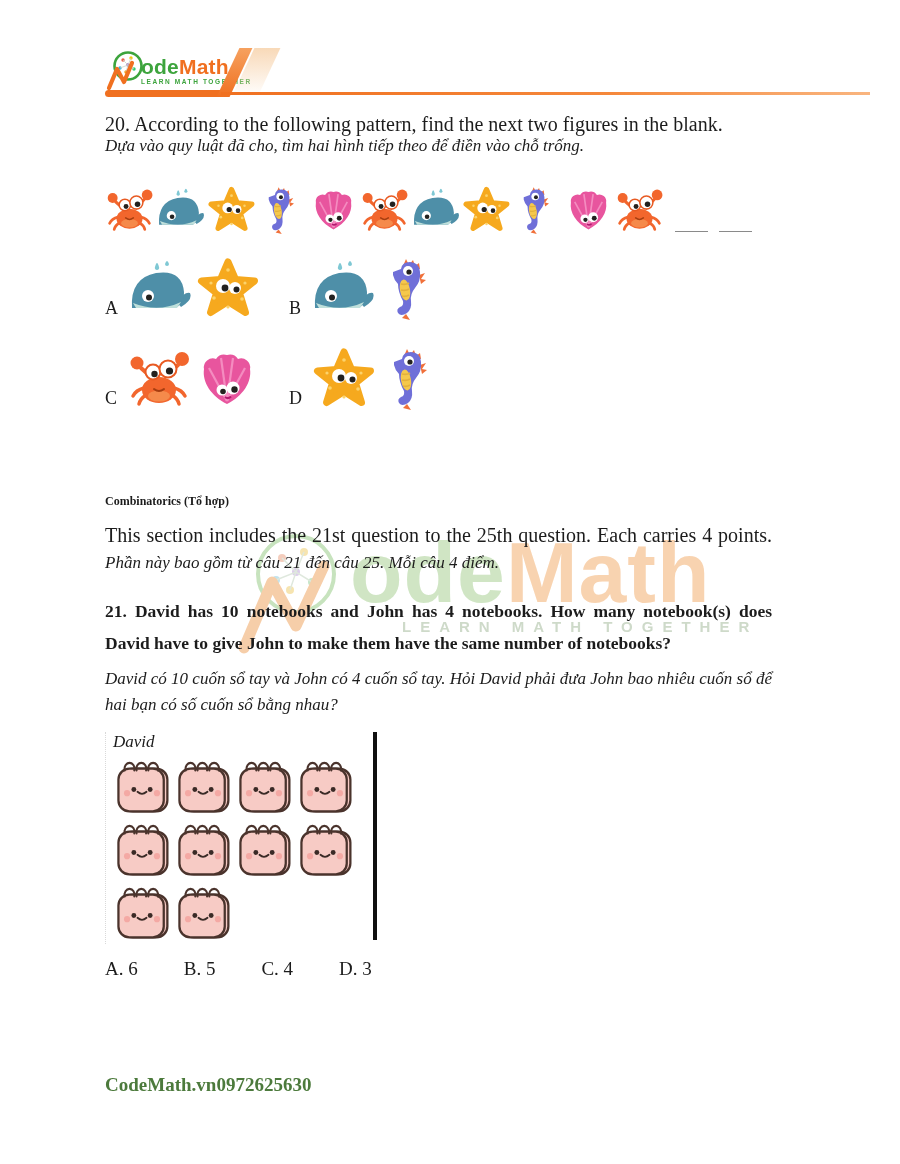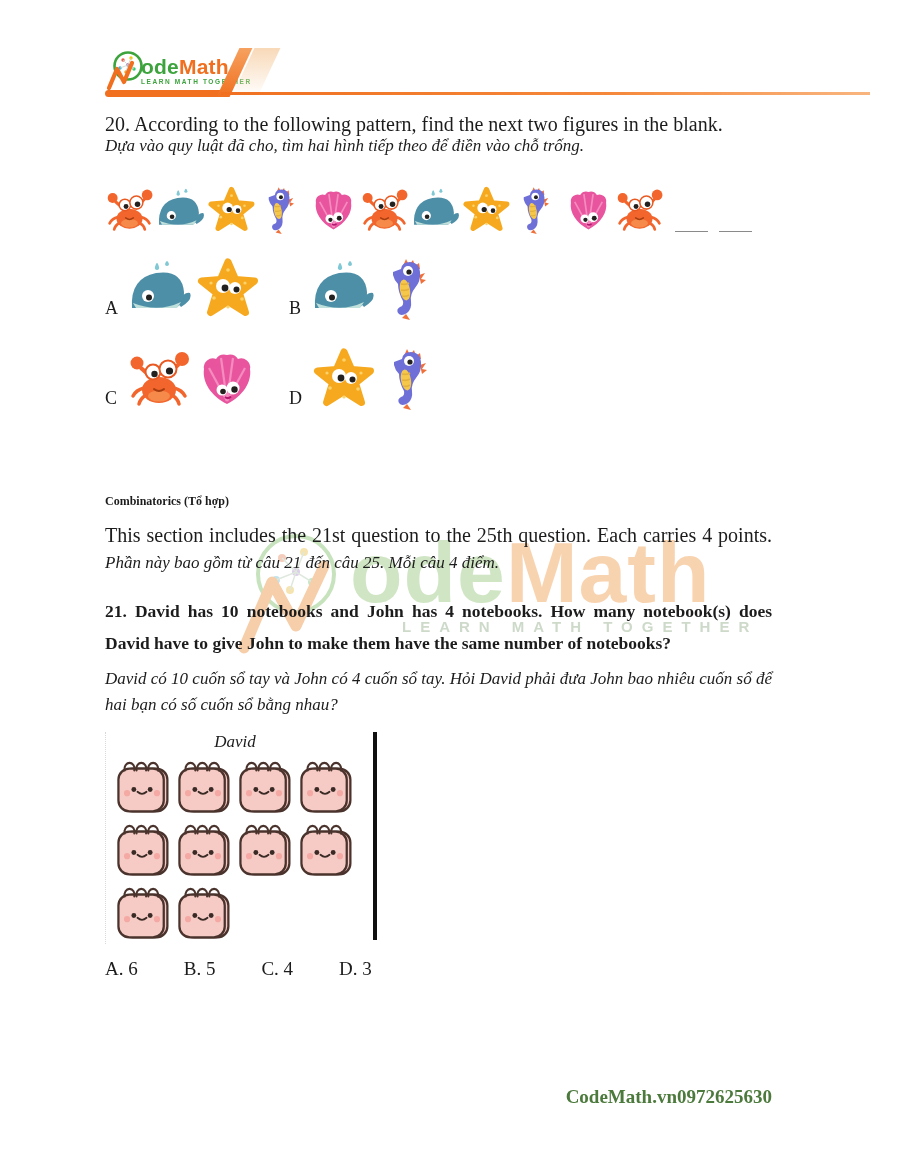--- a/index.html
+++ b/index.html
@@ -49,28 +49,28 @@
   .q20-options{display:grid;grid-template-columns:184px auto;row-gap:26px;margin-top:18px;}
   .opt{display:flex;align-items:flex-end;gap:4px;}
   .optlabel{font-size:18px;margin-right:6px;line-height:1;padding-bottom:3px;}
   .ic.optic{width:64px;height:64px;}
 
   
   .q21-diagram{position:relative;height:212px;margin-top:14px;border-left:1px dotted #d9d9d9;}
   .divider{position:absolute;left:267px;top:0;width:4px;height:208px;background:#101010;}
   .dcol{position:absolute;top:0;}
   .dcol0{left:7px;} .dcol1{left:282px;}
-  .dlabel{font-size:17px;font-style:italic;text-align:center;width:244px;height:22px;}
+  .dlabel{font-size:17px;font-style:italic;text-align:left;width:244px;height:22px;}
   .drow{display:flex;gap:3px;margin-bottom:1px;}
   .ic.nb{width:58px;height:62px;}
 
   .q21-answers{display:flex;gap:46px;margin-top:14px;font-size:19px;}
 
   
-  .footer{position:absolute;left:105px;right:128px;bottom:56px;display:flex;justify-content:flex-end;
+  .footer{position:absolute;left:105px;right:128px;bottom:68px;display:flex;justify-content:flex-start;
           font-size:19px;font-weight:bold;color:#4C7A3C;z-index:2;}
   .hidden-defs{position:absolute;width:0;height:0;overflow:hidden;}
 </style>
 </head>
 <body>
 
 <svg class="hidden-defs" aria-hidden="true">
   <defs>
     <symbol id="sym-crab" viewBox="0 0 64 64">
       <g stroke-linecap="round">

